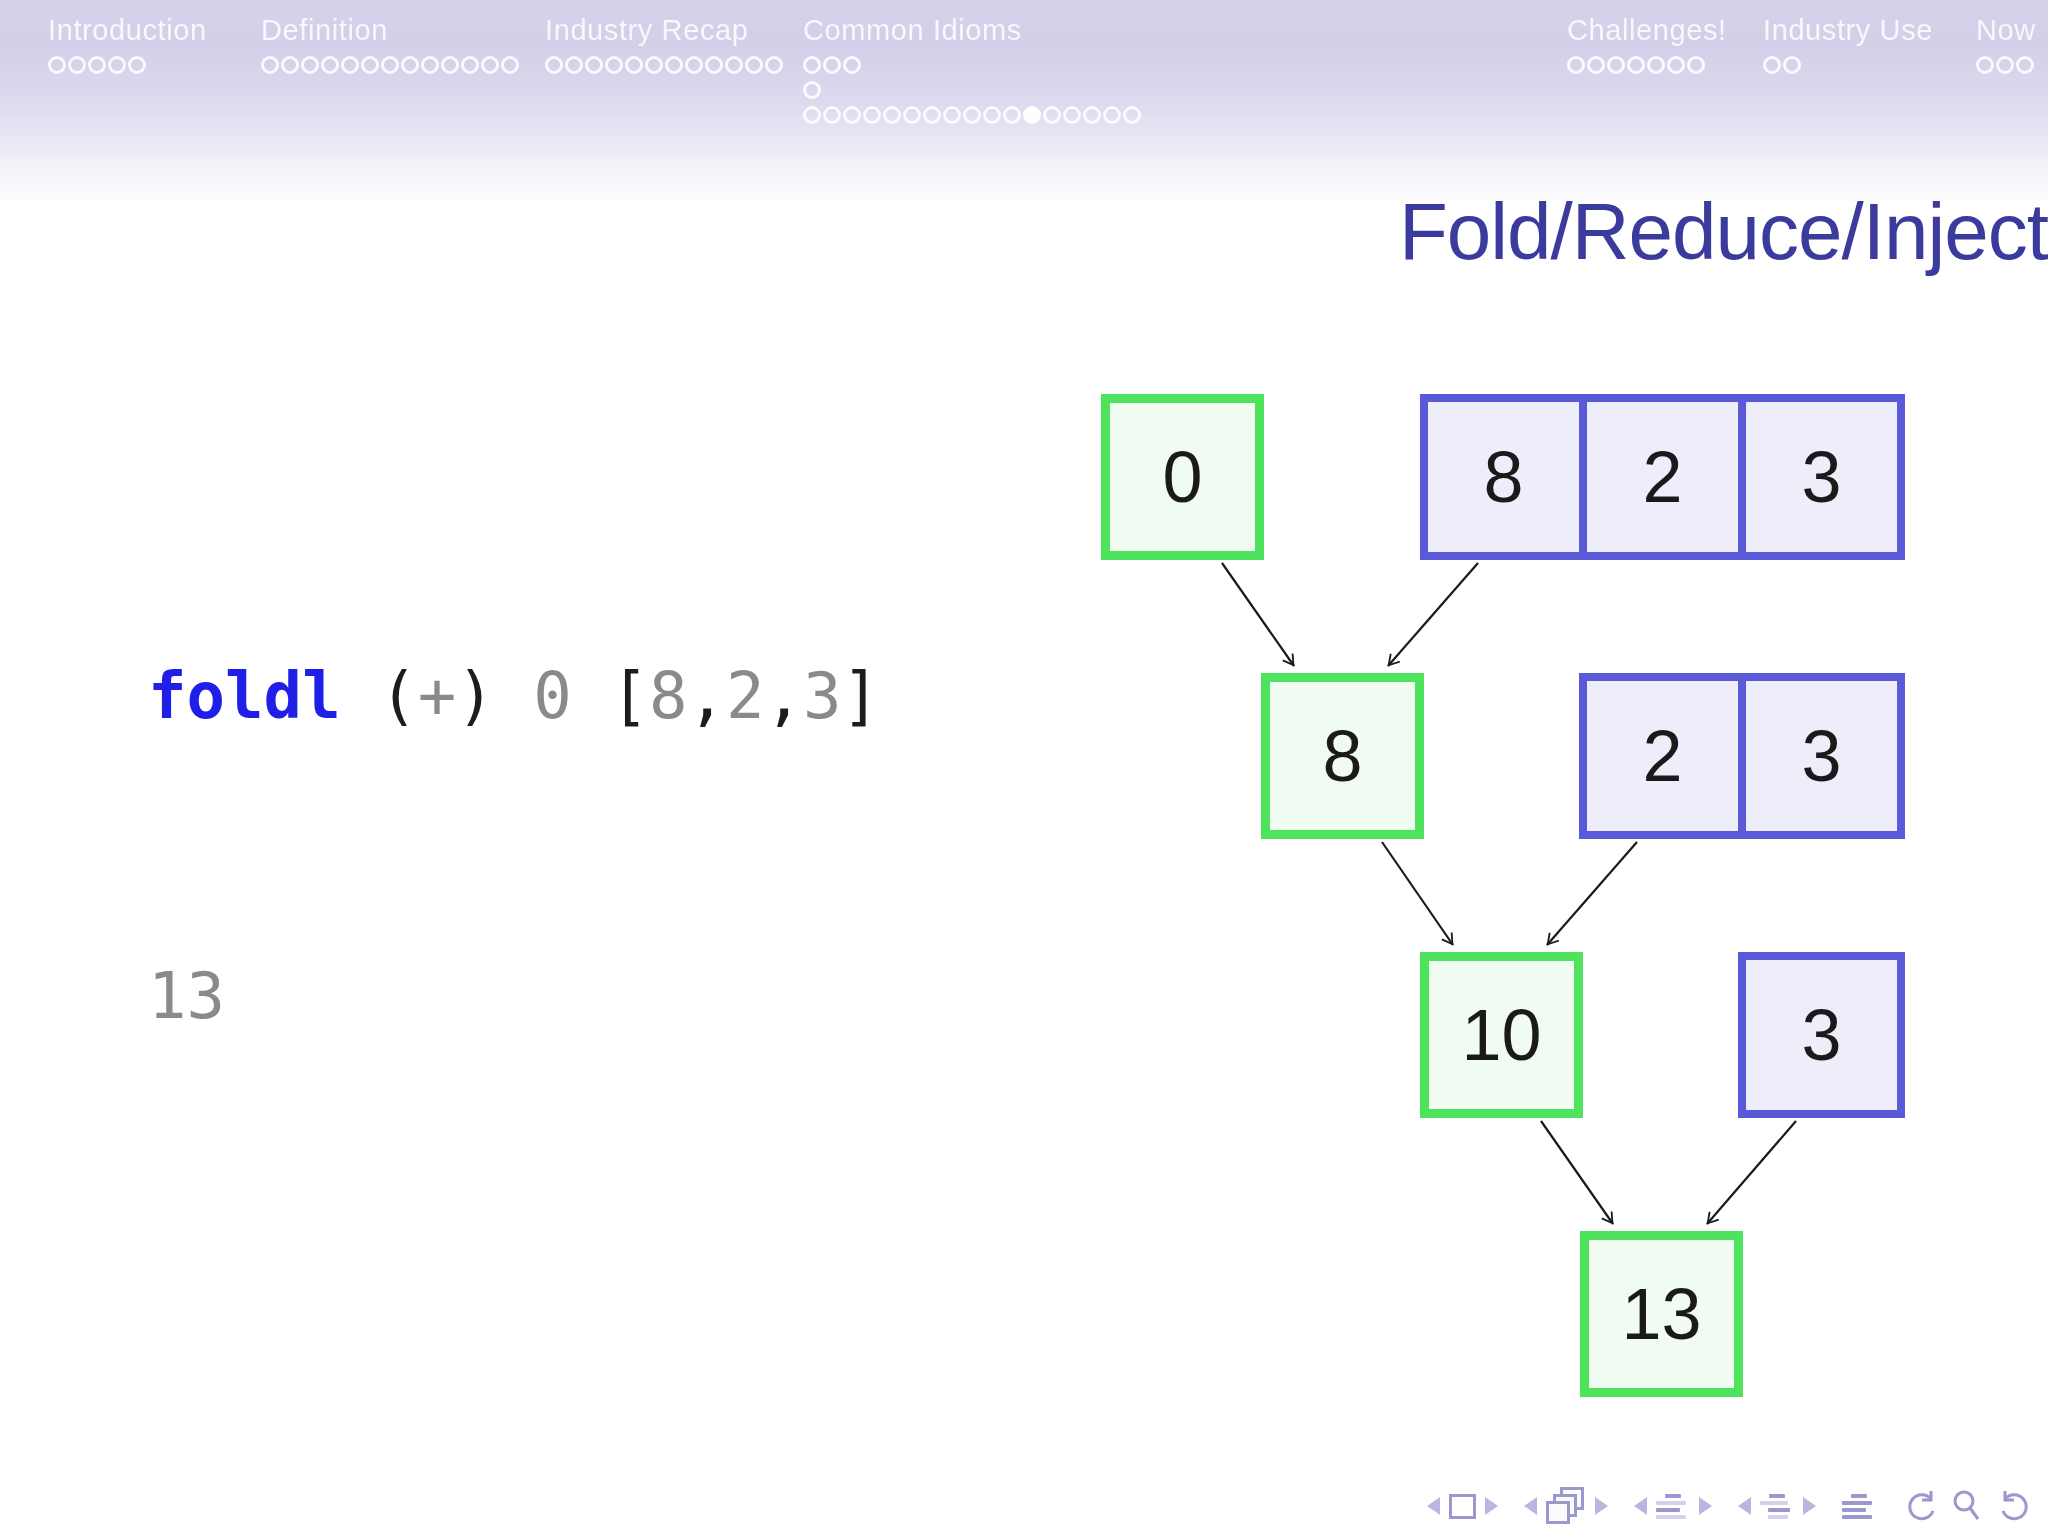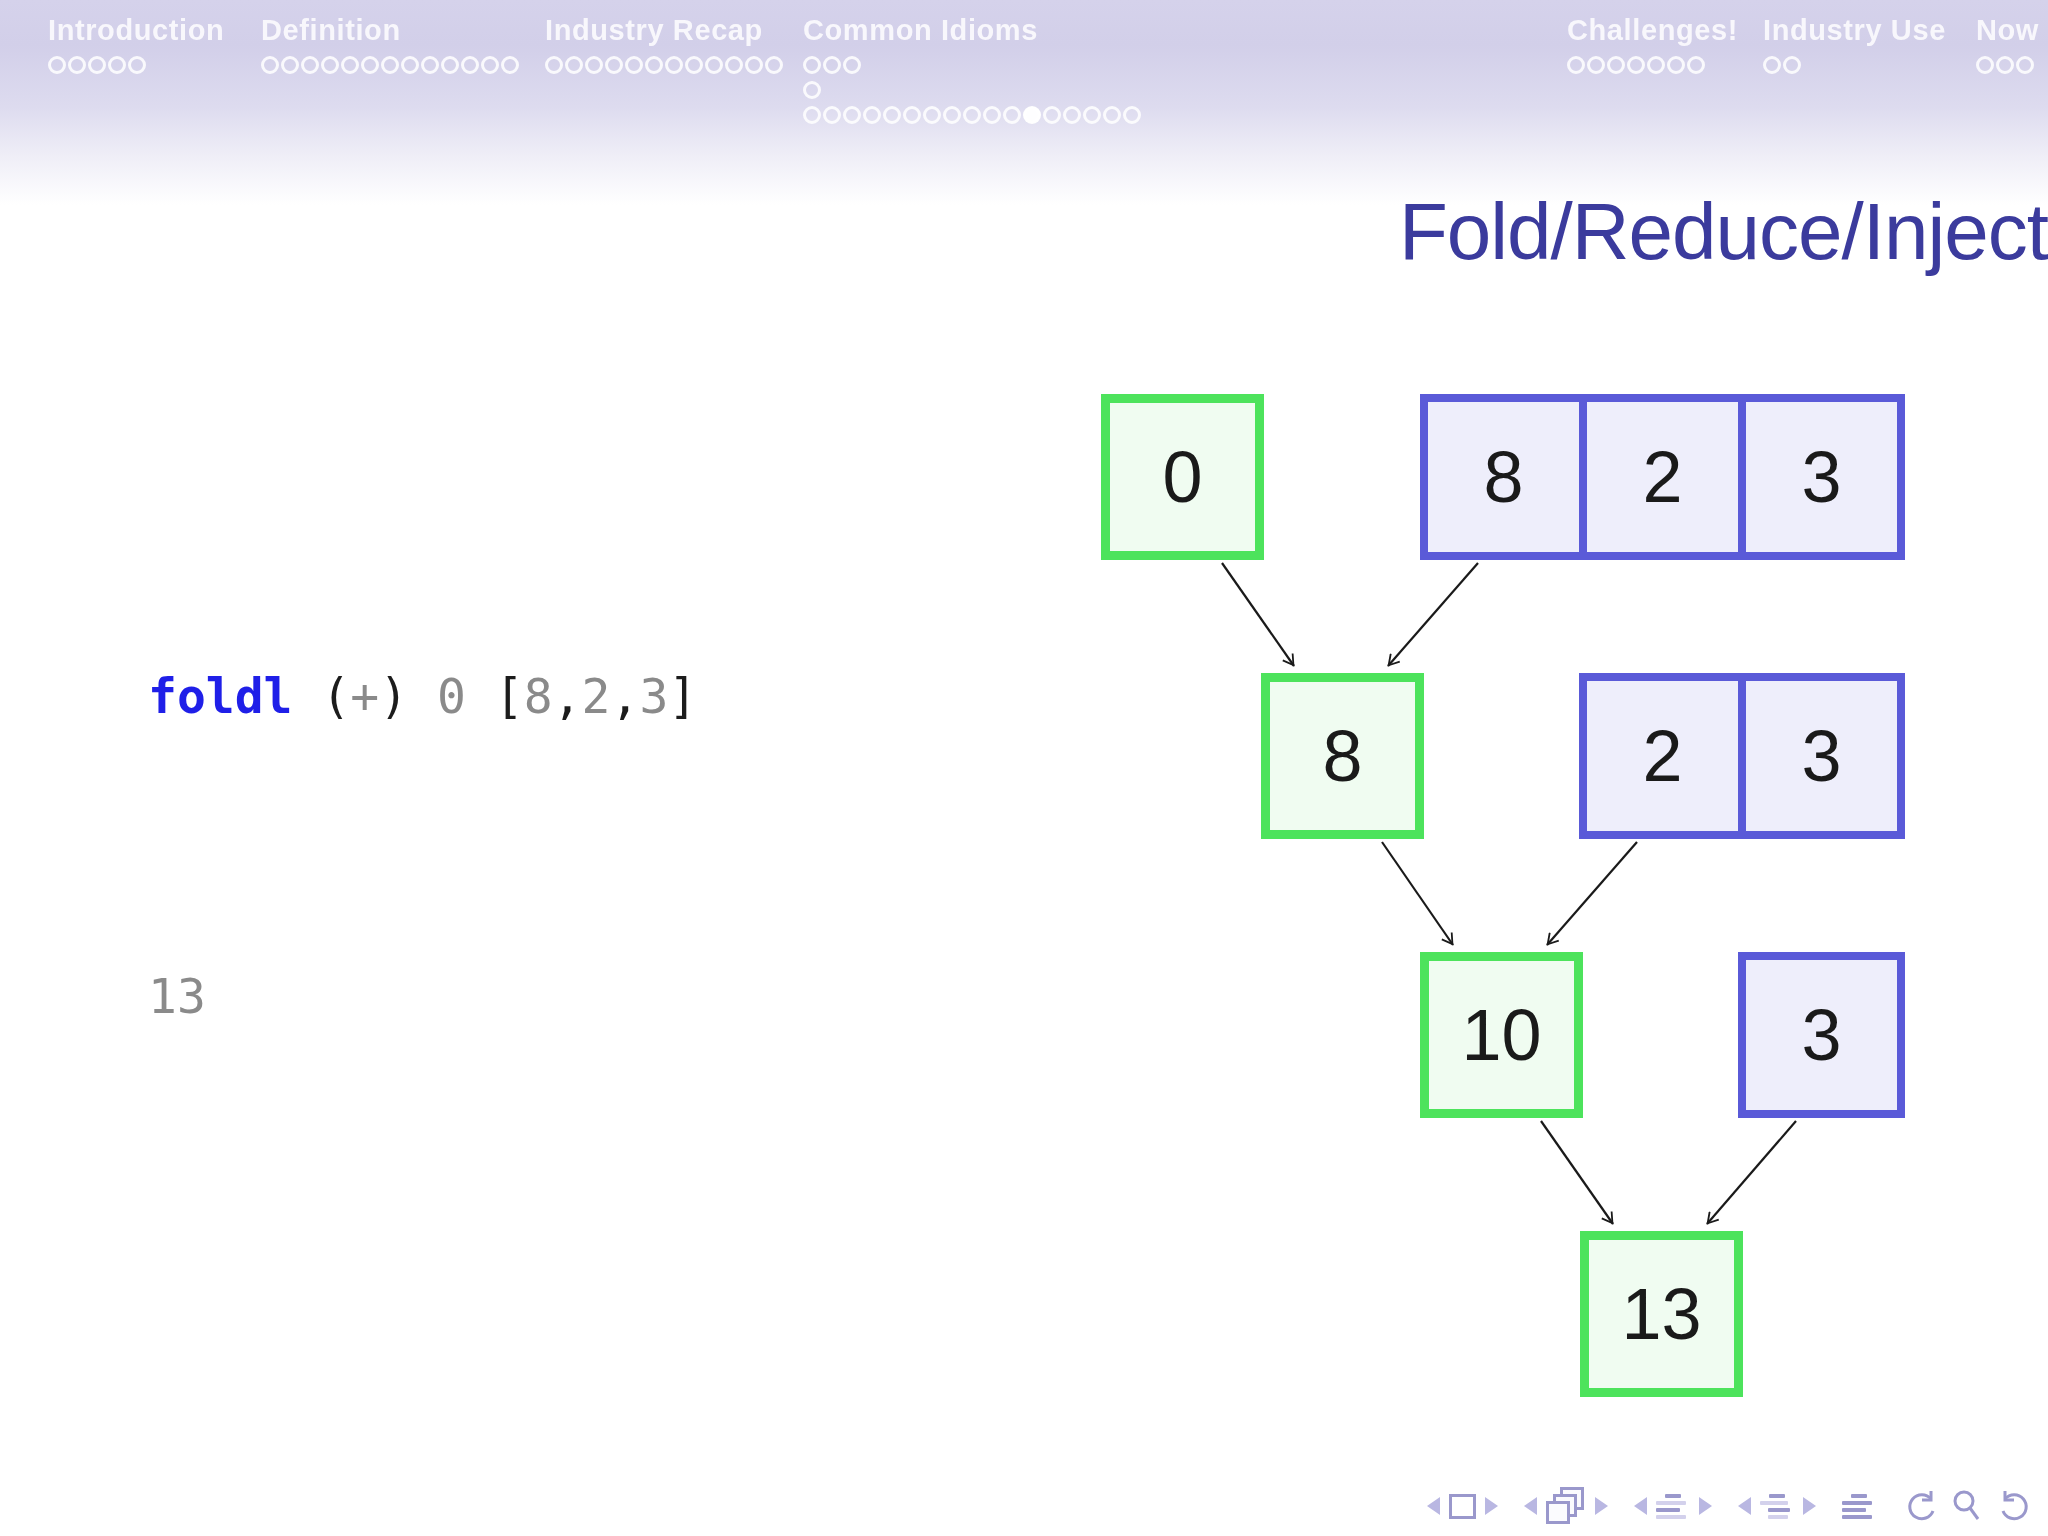--- a/index.html
+++ b/index.html
@@ -14,41 +14,40 @@
   
   .header{
     position:absolute;left:0;top:0;width:2048px;height:205px;
     background:linear-gradient(180deg,#d5d2eb 0%,#d2cfe9 22%,#dddbef 52%,#efeef7 76%,#ffffff 100%);
     overflow:hidden;
   }
   .hsection{position:absolute;top:14px;white-space:nowrap;cursor:pointer;}
   .hsection .slabel{
     font-size:29px;line-height:33px;letter-spacing:.6px;
     color:rgba(250,249,253,.95);
-    font-weight:bold;
   }
   .dot-row{height:18px;margin-top:9px;display:flex;}
   .dot-row + .dot-row{margin-top:7px;}
   .dot{
     width:18px;height:18px;box-sizing:border-box;margin-right:2px;
     border:3px solid rgba(255,255,255,.85);border-radius:50%;
     background:transparent;flex:0 0 auto;
   }
   .dot.filled{background:rgba(255,255,255,.97);border-color:rgba(255,255,255,.97);}
   
   .slide-title{
     position:absolute;left:0;top:186px;width:2048px;margin:0;
     text-align:right;font-weight:normal;font-size:80px;letter-spacing:-1px;
     color:var(--c-title);
   }
   
   .code{
     position:absolute;left:148px;top:446px;
     font-family:"DejaVu Sans Mono","Liberation Mono",monospace;
-    font-size:48px;line-height:100px;white-space:pre;
+    font-size:64px;line-height:100px;white-space:pre;
   }
   .tok-keyword{color:var(--c-kw);font-weight:bold;}
   .tok-number{color:var(--c-num);}
   .tok-punct{color:var(--c-punct);}
   .code-result{color:var(--c-num);}
   
   .acc-box{
     position:absolute;box-sizing:border-box;width:163px;height:166px;
     border:9px solid var(--green-border);background:var(--green-fill);
     display:flex;align-items:center;justify-content:center;

